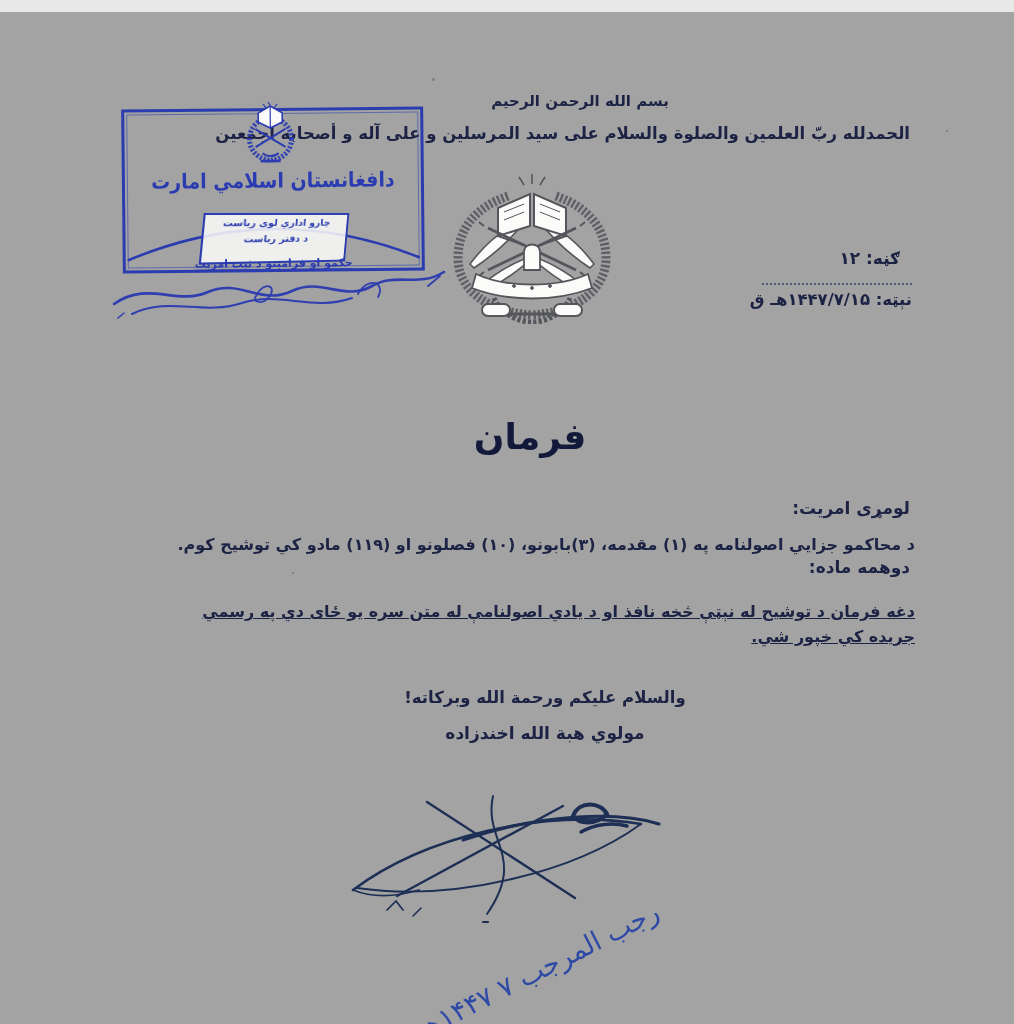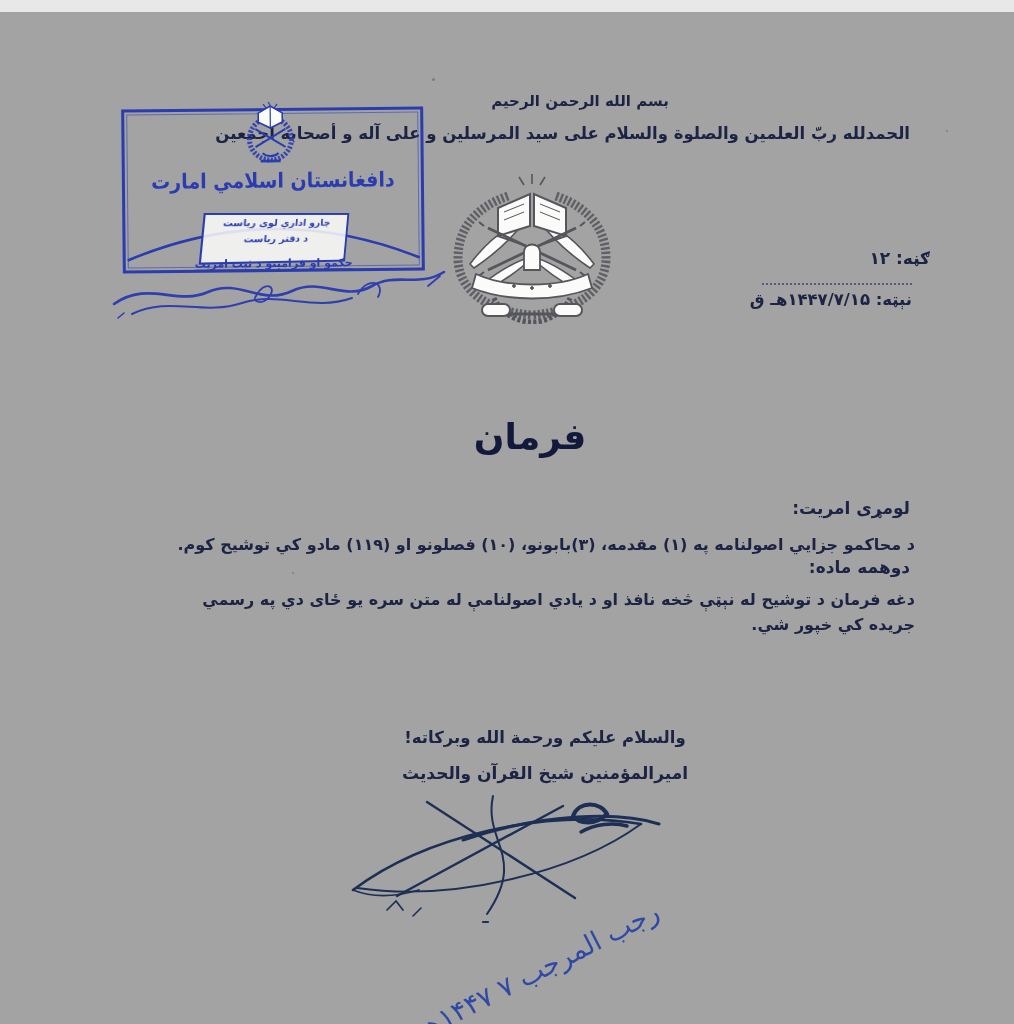--- a/index.html
+++ b/index.html
@@ -38,37 +38,37 @@
     border:2px solid #2a3cb0;transform:perspective(120px) rotateY(3deg) skewX(-6deg);}
   .stamp-bottom{position:absolute;top:146px;left:0;width:100%;text-align:center;
     font-size:11px;font-weight:bold;z-index:4;
     text-decoration:underline;text-underline-offset:2px;}
   .stamp-sign{top:246px;left:108px;width:344px;height:66px;z-index:3;}
 
   
   .emblem{top:160px;left:444px;width:176px;height:152px;z-index:1;}
 
   
-  .meta-number{top:236px;right:84px;font-size:17px;font-weight:bold;text-align:right;}
+  .meta-number{top:236px;right:114px;font-size:17px;font-weight:bold;text-align:right;}
   .meta-dashes{top:271px;right:102px;width:150px;height:0;
     border-top:2px dotted rgba(40,52,110,.65);}
   .meta-date{top:278px;right:102px;font-size:16.5px;font-weight:bold;text-align:center;}
 
   
   .subject{top:342px;left:60px;width:894px;text-align:center;
     font-size:20px;font-weight:bold;color:#12193a;}
   .decree-title{top:404px;left:0;width:1060px;text-align:center;
     font-size:36px;font-weight:bold;color:#12193a;letter-spacing:2px;}
   .art-head{right:104px;font-size:17px;font-weight:bold;text-align:right;}
   .art-body{right:99px;width:740px;font-size:16px;font-weight:bold;
     line-height:1.55;}
-  .a1h{top:486px;} .a1b{top:521px;} .a2h{top:545px;} .a2b{top:576px;}
-
-  
-  .closing{top:708px;left:310px;width:470px;text-align:center;line-height:2.15;
+  .a1h{top:486px;} .a1b{top:521px;} .a2h{top:545px;} .a2b{top:588px;text-decoration:underline;}
+
+  
+  .closing{top:668px;left:310px;width:470px;text-align:center;line-height:2.15;
     font-weight:bold;font-size:16.5px;}
   .closing .l2{font-size:17px;}
   .closing .l3{font-size:17px;}
 
   
   .main-sign{top:772px;left:335px;width:330px;height:145px;z-index:2;}
   .hand-note{top:852px;left:350px;width:330px;height:170px;z-index:1;}
   .hand-note span{display:block;transform:rotate(-27deg);transform-origin:75% 40%;
     margin-top:60px;text-align:center;
     font-size:27px;color:#2e49a6;letter-spacing:2px;font-weight:normal;}
@@ -171,21 +171,21 @@
 
   <div class="abs decree-title">فرمان</div>
 
   <div class="abs art-head a1h nowrap">لومړی امریت:</div>
   <div class="abs art-body a1b">د محاکمو جزایي اصولنامه په (۱) مقدمه، (۳)بابونو، (۱۰) فصلونو او (۱۱۹) مادو کي توشیح کوم.</div>
   <div class="abs art-head a2h nowrap">دوهمه ماده:</div>
   <div class="abs art-body a2b">دغه فرمان د توشیح له نېټې څخه نافذ او د یادي اصولنامې له متن سره یو ځای دي په رسمي جریده کي خپور شي.</div>
 
   <div class="abs closing">
     <div class="l1">والسلام علیکم ورحمة الله وبرکاته!</div>
-    <div class="l2">امیرالمؤمنین شیخ القرآن والحدیث</div>
+    <div class="l3">مولوي هبة الله اخندزاده</div>
   </div>
 
   <svg class="abs main-sign" viewBox="0 0 330 145">
     <g stroke="#1d2f55" fill="none" stroke-linecap="round">
       <path d="M18,106 C90,52 210,24 306,40" stroke-width="2.6"></path>
       <path d="M306,40 C240,88 120,118 22,104" stroke-width="1.8"></path>
       <path d="M92,18 L240,114" stroke-width="2.4"></path>
       <path d="M228,22 L62,112" stroke-width="2.4"></path>
       <path d="M158,12 C148,58 192,72 152,130" stroke-width="2"></path>
       <path d="M128,56 C210,28 286,28 324,40" stroke-width="3"></path>

